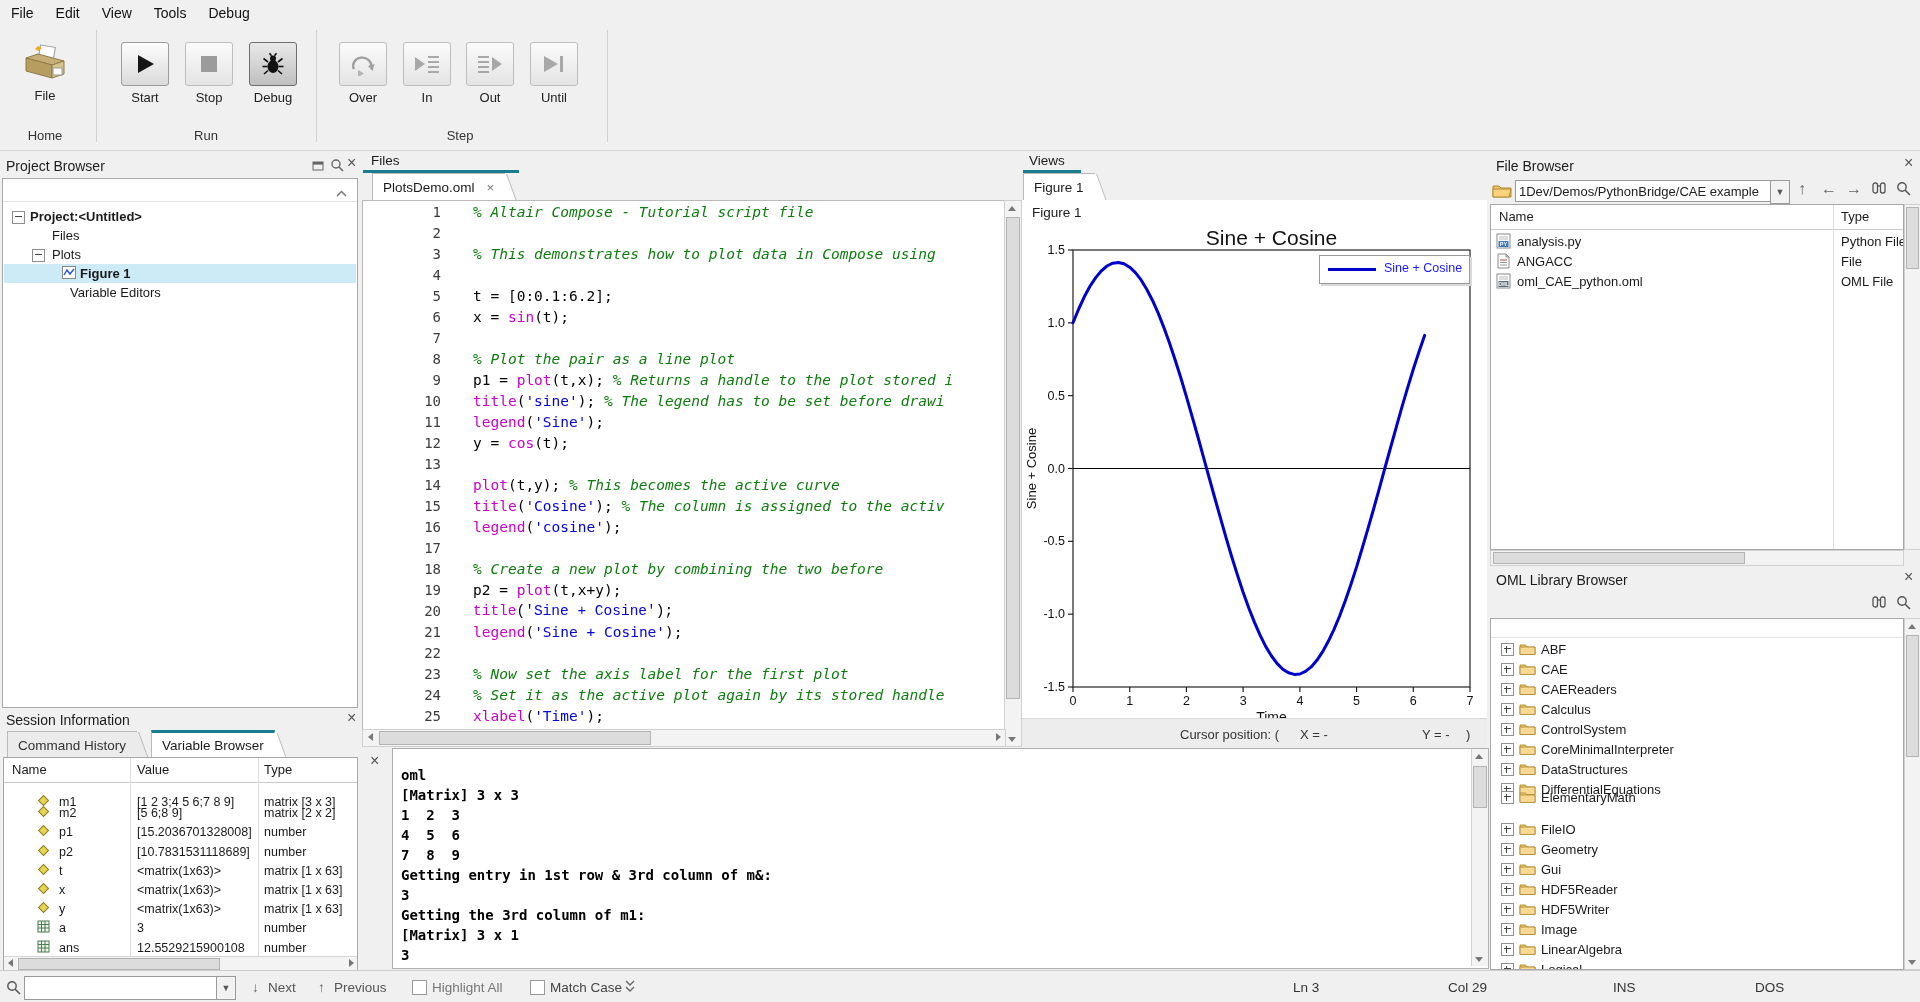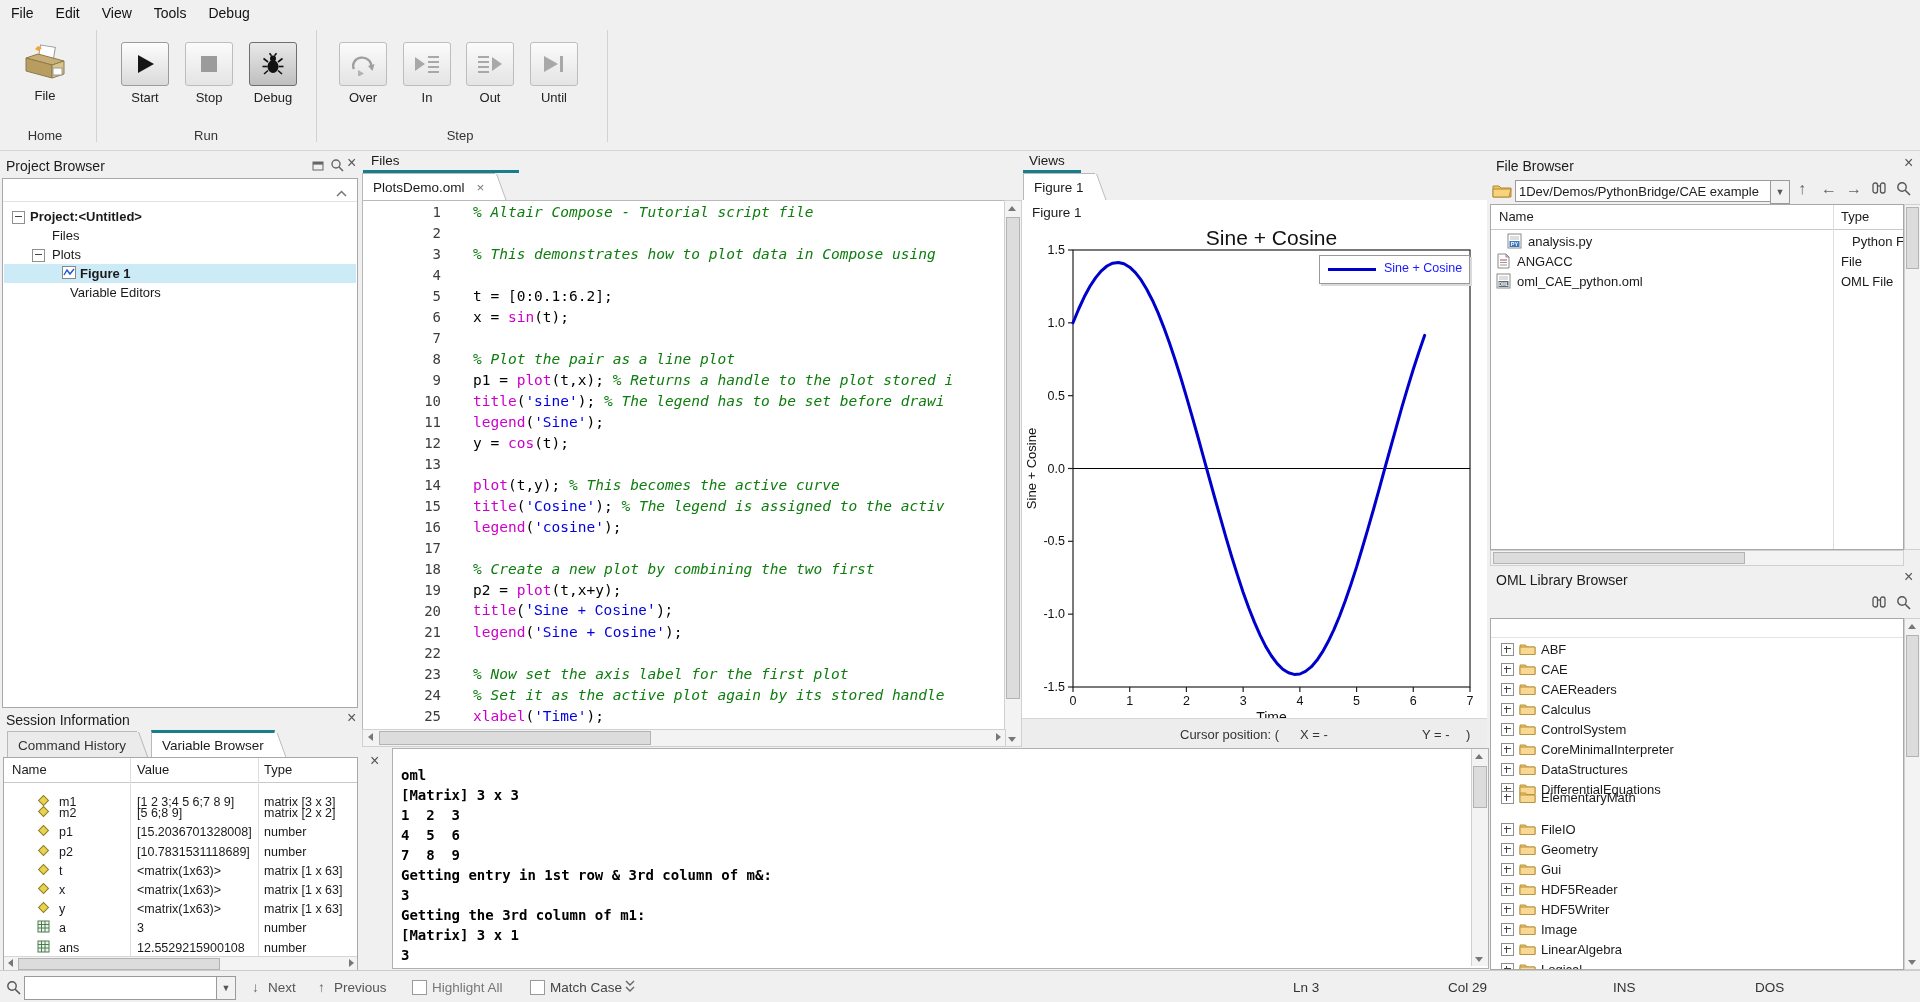--- a/index.html
+++ b/index.html
@@ -370,21 +370,21 @@
           <div class="sarrow" style="right: 0px; top: 0px; border: none; width: 12px; height: 12px;">
             <div class="tri-rt"></div>
           </div>
         </div>
       </div>
   </div>
 
   <div class="abs" style="left:362px;top:150px;width:660px;height:595px;">
     <div class="abs" style="left:9px;top:3px;font-size:13.5px;">Files</div>
     <div class="teal-underline" style="left:1px;top:20px;width:156px;"></div>
-    <div class="tab" style="left:0;top:23px;">
+    <div class="tab" style="left:10px;top:23px;">
       <span>PlotsDemo.oml</span>
       <span style="margin-left:12px;color:#777;">×</span>
     </div>
     <div class="abs" style="left:0;top:50px;width:642px;height:545px;background:#fff;border:1px solid #b9b9b9;overflow:hidden;" id="editor-area">
         <div class="gutter-num" style="left: 0px; top: 3px;">1</div>
         <div class="code" style="position: absolute; left: 110px; top: 3px; white-space: pre;"><span class="tok-c">% Altair Compose - Tutorial script file</span></div>
         <div class="gutter-num" style="left: 0px; top: 24px;">2</div>
         <div class="code" style="position: absolute; left: 110px; top: 24px; white-space: pre;"></div>
         <div class="gutter-num" style="left: 0px; top: 45px;">3</div>
         <div class="code" style="position: absolute; left: 110px; top: 45px; white-space: pre;"><span class="tok-c">% This demonstrates how to plot data in Compose using</span></div>
@@ -404,27 +404,27 @@
         <div class="code" style="position: absolute; left: 110px; top: 192px; white-space: pre;"><span class="tok-f">title</span><span class="tok-p">(</span><span class="tok-s">'sine'</span><span class="tok-p">); </span><span class="tok-c">% The legend has to be set before drawi</span></div>
         <div class="gutter-num" style="left: 0px; top: 213px;">11</div>
         <div class="code" style="position: absolute; left: 110px; top: 213px; white-space: pre;"><span class="tok-f">legend</span><span class="tok-p">(</span><span class="tok-s">'Sine'</span><span class="tok-p">);</span></div>
         <div class="gutter-num" style="left: 0px; top: 234px;">12</div>
         <div class="code" style="position: absolute; left: 110px; top: 234px; white-space: pre;"><span class="tok-p">y = </span><span class="tok-f">cos</span><span class="tok-p">(t);</span></div>
         <div class="gutter-num" style="left: 0px; top: 255px;">13</div>
         <div class="code" style="position: absolute; left: 110px; top: 255px; white-space: pre;"></div>
         <div class="gutter-num" style="left: 0px; top: 276px;">14</div>
         <div class="code" style="position: absolute; left: 110px; top: 276px; white-space: pre;"><span class="tok-f">plot</span><span class="tok-p">(t,y); </span><span class="tok-c">% This becomes the active curve</span></div>
         <div class="gutter-num" style="left: 0px; top: 297px;">15</div>
-        <div class="code" style="position: absolute; left: 110px; top: 297px; white-space: pre;"><span class="tok-f">title</span><span class="tok-p">(</span><span class="tok-s">'Cosine'</span><span class="tok-p">); </span><span class="tok-c">% The legend is assigned to the activ</span></div>
+        <div class="code" style="position: absolute; left: 110px; top: 297px; white-space: pre;"><span class="tok-f">title</span><span class="tok-p">(</span><span class="tok-s">'Cosine'</span><span class="tok-p">); </span><span class="tok-c">% The column is assigned to the activ</span></div>
         <div class="gutter-num" style="left: 0px; top: 318px;">16</div>
         <div class="code" style="position: absolute; left: 110px; top: 318px; white-space: pre;"><span class="tok-f">legend</span><span class="tok-p">(</span><span class="tok-s">'cosine'</span><span class="tok-p">);</span></div>
         <div class="gutter-num" style="left: 0px; top: 339px;">17</div>
         <div class="code" style="position: absolute; left: 110px; top: 339px; white-space: pre;"></div>
         <div class="gutter-num" style="left: 0px; top: 360px;">18</div>
-        <div class="code" style="position: absolute; left: 110px; top: 360px; white-space: pre;"><span class="tok-c">% Create a new plot by combining the two first</span></div>
+        <div class="code" style="position: absolute; left: 110px; top: 360px; white-space: pre;"><span class="tok-c">% Create a new plot by combining the two before</span></div>
         <div class="gutter-num" style="left: 0px; top: 381px;">19</div>
         <div class="code" style="position: absolute; left: 110px; top: 381px; white-space: pre;"><span class="tok-p">p2 = </span><span class="tok-f">plot</span><span class="tok-p">(t,x+y);</span></div>
         <div class="gutter-num" style="left: 0px; top: 402px;">20</div>
         <div class="code" style="position: absolute; left: 110px; top: 402px; white-space: pre; font-family: Liberation Mono, monospace;"><span class="tok-f">title</span><span class="tok-p">(</span><span class="tok-s">'Sine + Cosine'</span><span class="tok-p">);</span></div>
         <div class="gutter-num" style="left: 0px; top: 423px;">21</div>
         <div class="code" style="position: absolute; left: 110px; top: 423px; white-space: pre;"><span class="tok-f">legend</span><span class="tok-p">(</span><span class="tok-s">'Sine + Cosine'</span><span class="tok-p">);</span></div>
         <div class="gutter-num" style="left: 0px; top: 444px;">22</div>
         <div class="code" style="position: absolute; left: 110px; top: 444px; white-space: pre;"></div>
         <div class="gutter-num" style="left: 0px; top: 465px;">23</div>
         <div class="code" style="position: absolute; left: 110px; top: 465px; white-space: pre;"><span class="tok-c">% Now set the axis label for the first plot</span></div>
@@ -566,21 +566,21 @@
           <circle cx="6" cy="6" r="4.2" fill="none" stroke="#555" stroke-width="1.4"></circle>
           <line x1="9.2" y1="9.2" x2="14" y2="14" stroke="#555" stroke-width="1.6"></line>
         </svg></span>
 
     <div class="whitebox" id="fb-table" style="left:0;top:54px;width:412px;height:344px;overflow:hidden;">
         <div class="gt-header" style="left: 0px; top: 0px; right: 0px; height: 24px;">
           <span style="position: absolute; left: 8px; top: 4px;">Name</span>
           <span style="position: absolute; left: 350px; top: 4px;">Type</span>
         </div>
         <div class="colsep" style="left: 342px; top: 0px; height: 344px;"></div>
-        <div style="position: absolute; left: 11px; top: 27px; right: 0px; height: 20px; font-size: 13px;">
+        <div style="position: absolute; left: 0px; top: 27px; right: 0px; height: 20px; font-size: 13px;">
           <span style="position: absolute; left: 5px; top: 1px;"><span style="display: inline-flex;">
               <svg width="15" height="16">
                 <rect x="1" y="1" width="13" height="14" fill="#fff" stroke="#8a8a8a"></rect>
                 <rect x="2.5" y="8" width="10" height="6" fill="#3a76b8"></rect>
                 <text x="7.5" y="13" font-size="5.5" font-weight="bold" fill="#fff" text-anchor="middle" font-family="Liberation Sans,sans-serif">PY</text>
                 <line x1="3" y1="4" x2="12" y2="4" stroke="#bbb"></line>
                 <line x1="3" y1="6" x2="12" y2="6" stroke="#bbb"></line>
               </svg>
             </span></span>
           <span style="position: absolute; left: 26px; top: 2px; white-space: nowrap;">analysis.py</span>

